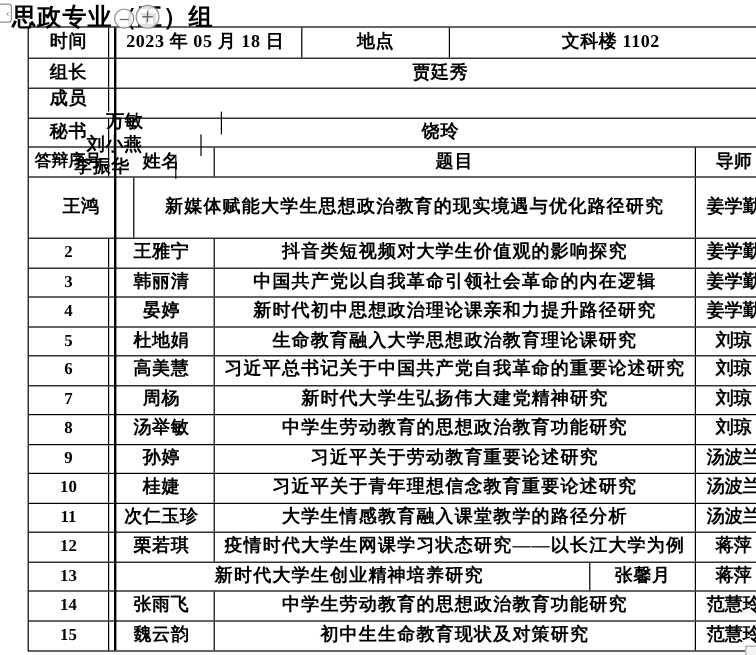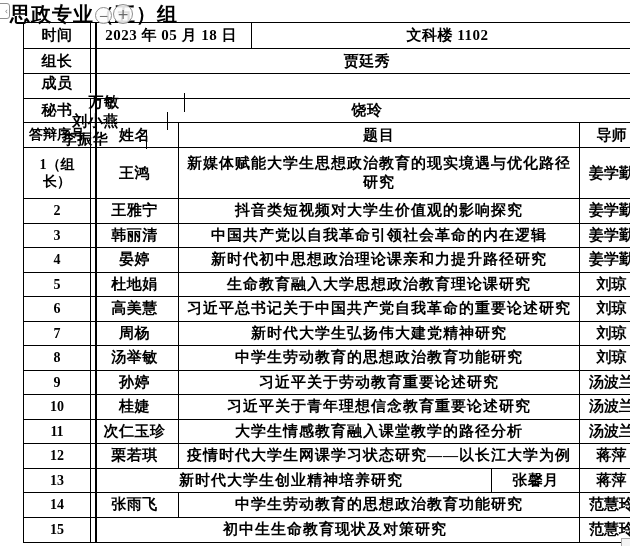--- a/index.html
+++ b/index.html
@@ -93,20 +93,21 @@
   <div class="zoom-btn zoom-in-btn">
     <span>+</span>
   </div>
 
   <div class="tbl">
     <div class="split-line"></div>
 
     <div class="row r-info1">
       <div class="cell c-label">时间</div>
       <div class="cell c-date">2023 年 05 月 18 日</div>
+      <div class="cell c-locl">地点</div>
       <div class="cell c-loc">文科楼 1102</div>
     </div>
 
     <div class="row r-info2">
       <div class="cell c-label">组长</div>
       <div class="cell c-span">贾廷秀</div>
     </div>
 
     <div class="row r-info3">
       <div class="cell c-label">成员</div>
@@ -122,21 +123,20 @@
     </div>
 
     <div class="row r-head">
       <div class="cell c-seq">答辩序号</div>
       <div class="cell c-name">姓名</div>
       <div class="cell c-topic">题目</div>
       <div class="cell c-adv">导师</div>
     </div>
 
     <div class="row r-tall">
-      <div class="cell c-seq">1（组长）</div>
       <div class="cell c-name">王鸿</div>
       <div class="cell c-topic">新媒体赋能大学生思想政治教育的现实境遇与优化路径研究</div>
       <div class="cell c-adv">姜学勤</div>
     </div>
     <div class="row r-item">
       <div class="cell c-seq">2</div>
       <div class="cell c-name">王雅宁</div>
       <div class="cell c-topic">抖音类短视频对大学生价值观的影响探究</div>
       <div class="cell c-adv">姜学勤</div>
     </div>
@@ -207,19 +207,20 @@
       <div class="cell c-adv">蒋萍</div>
     </div>
     <div class="row r-item">
       <div class="cell c-seq">14</div>
       <div class="cell c-name">张雨飞</div>
       <div class="cell c-topic">中学生劳动教育的思想政治教育功能研究</div>
       <div class="cell c-adv">范慧玲</div>
     </div>
     <div class="row r-item">
       <div class="cell c-seq">15</div>
+      <div class="cell c-name">魏云韵</div>
       <div class="cell c-topic">初中生生命教育现状及对策研究</div>
       <div class="cell c-adv">范慧玲</div>
     </div>
   </div>
 
   <div class="corner-handle"></div>
 </div>
 
 </body></html>

